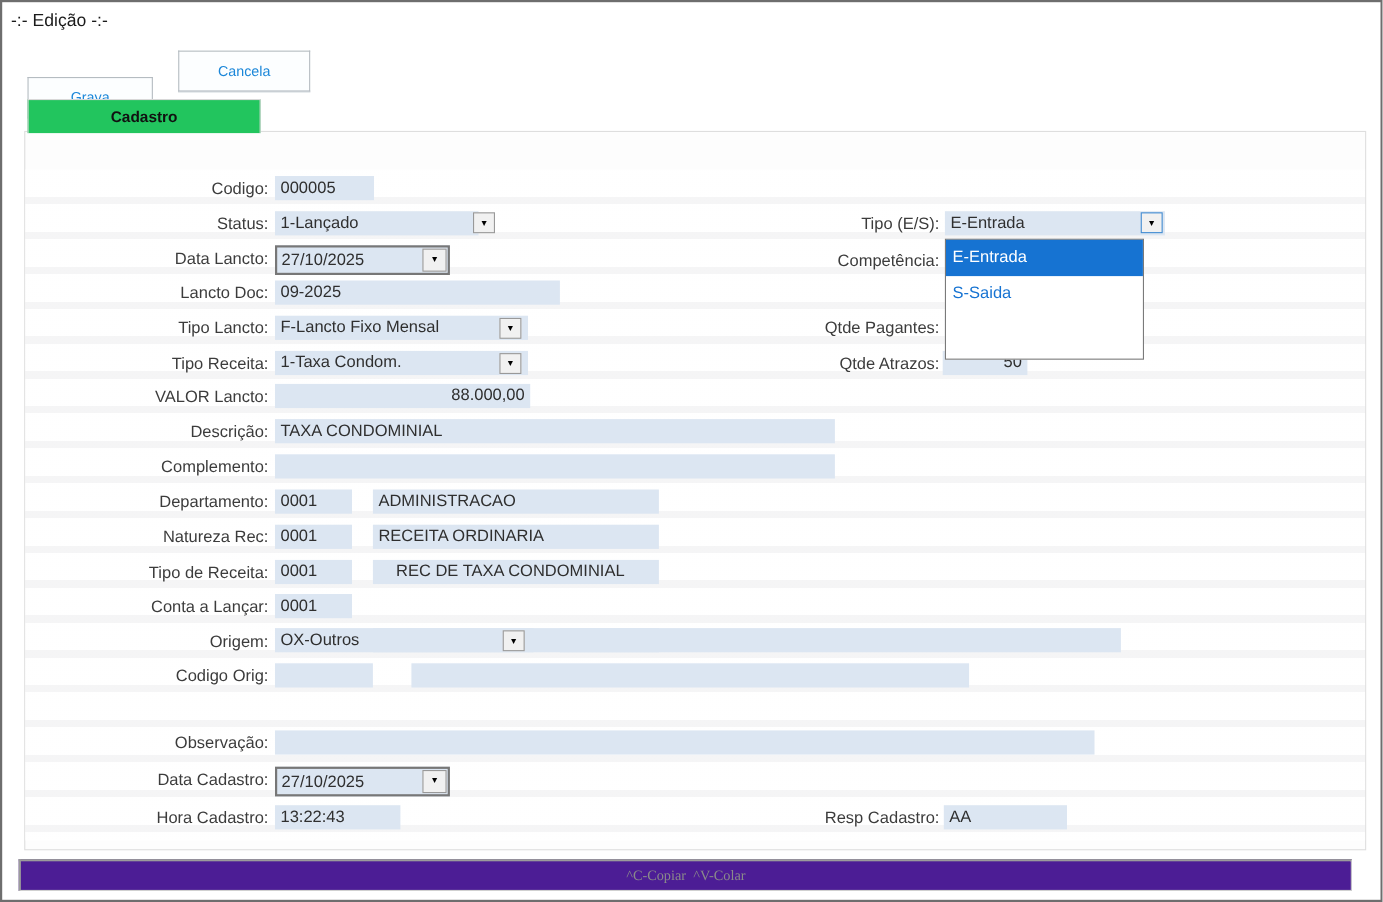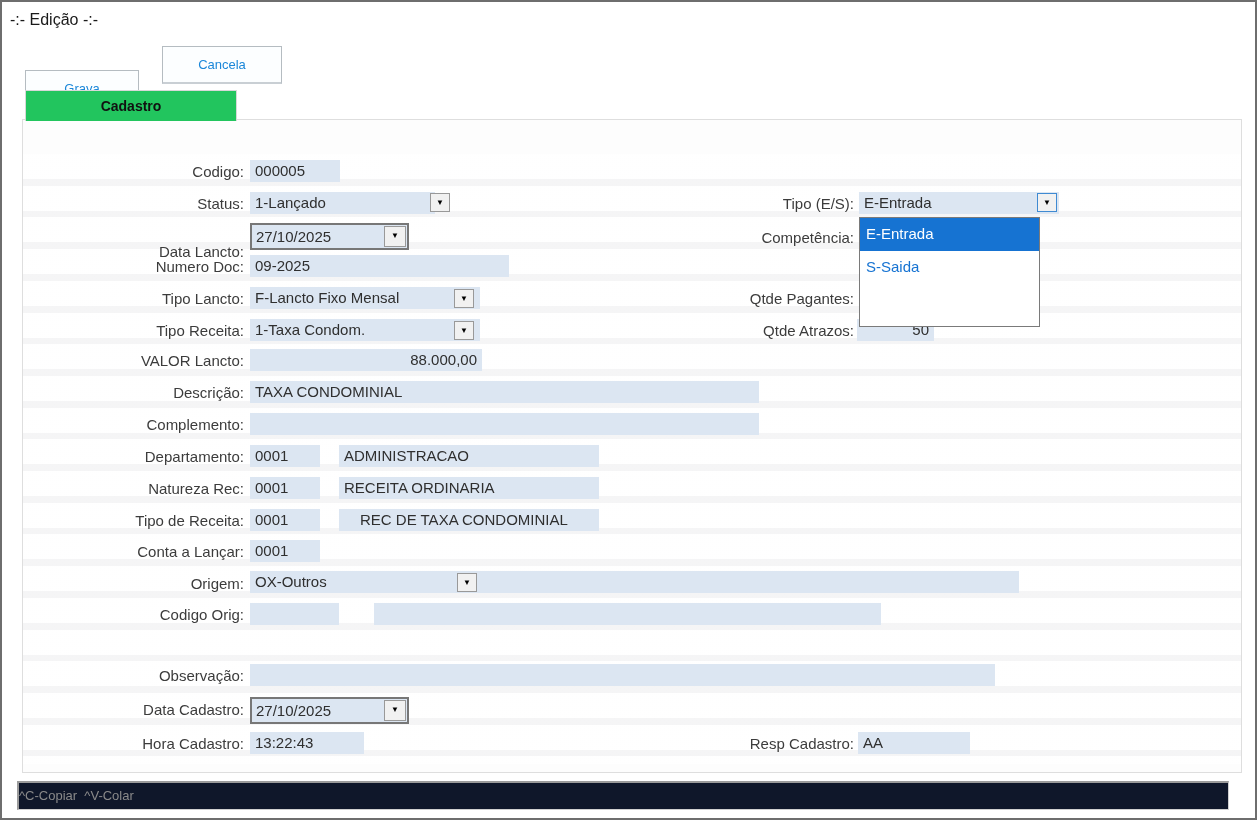--- a/index.html
+++ b/index.html
@@ -50,24 +50,24 @@
   .combo .cval{flex:1;font-size:15px;color:#2f2f2f;padding-left:4px;line-height:23px;white-space:nowrap;}
   .combo .arrow-btn{position:static;margin-right:1px;flex:none;}
   #dropdown-popup{
     left:857px;top:215px;width:181px;height:110px;background:#fff;
     border:1px solid #7a7a7a;z-index:10;
   }
   .dd-item{font-size:15px;line-height:32px;padding-left:6px;cursor:pointer;white-space:nowrap;}
   .dd-item.sel{background:#1673d2;color:#fff;height:33px;}
   .dd-item.plain{color:#1673d2;height:31px;}
   #statusbar{
-    left:15px;top:779px;width:1212px;height:29px;background:#0f172a;
+    left:15px;top:779px;width:1212px;height:29px;background:#4c1d95;
     border-top:2px solid #9b9b9b;border-left:2px solid #9b9b9b;
     border-right:1px solid #d0d0d0;border-bottom:1px solid #d0d0d0;
-    font-size:13px;color:#8a8a8a;text-align:left;line-height:25px;white-space:pre;z-index:5;
+    font-size:13px;color:#8a8a8a;text-align:center;line-height:25px;white-space:pre;z-index:5;font-family:Liberation Serif, serif;
   }
 </style>
 </head>
 <body>
 
 <div id="window">
 
   <div class="abs" id="title">-:- Edição -:-</div>
 
   <div class="abs btn" style="left:23px;top:44px;width:114px;height:38px;margin-top:24px;">Grava</div>
@@ -78,27 +78,27 @@
   <div class="abs" id="panel"></div>
   <div class="abs" id="stripes"></div>
 
   <div class="abs lbl lbl-l" style="top:160px;">Codigo:</div>
   <div class="abs field" style="left:248px;top:158px;width:90px;">000005</div>
 
   <div class="abs lbl lbl-l" style="top:192px;">Status:</div>
   <div class="abs field" style="left:248px;top:190px;width:185px;">1-Lançado</div>
   <div class="abs arrow-btn" style="left:428px;top:191px;">▼</div>
 
-  <div class="abs lbl lbl-l" style="top:240px;">Data Lancto:</div>
+  <div class="abs lbl lbl-l" style="top:224px;">Data Lancto:</div>
   <div class="abs combo" style="left:248px;top:221px;">
     <span class="cval">27/10/2025</span>
     <span class="arrow-btn">▼</span>
   </div>
 
-  <div class="abs lbl lbl-l" style="top:255px;">Numero Doc:</div>
+  <div class="abs lbl lbl-l" style="top:255px;">Lancto Doc:</div>
   <div class="abs field" style="left:248px;top:253px;width:259px;">09-2025</div>
 
   <div class="abs lbl lbl-l" style="top:287px;">Tipo Lancto:</div>
   <div class="abs field" style="left:248px;top:285px;width:230px;">F-Lancto Fixo Mensal</div>
   <div class="abs arrow-btn" style="left:452px;top:287px;">▼</div>
 
   <div class="abs lbl lbl-l" style="top:319px;">Tipo Receita:</div>
   <div class="abs field" style="left:248px;top:317px;width:230px;">1-Taxa Condom.</div>
   <div class="abs arrow-btn" style="left:452px;top:319px;">▼</div>
 

